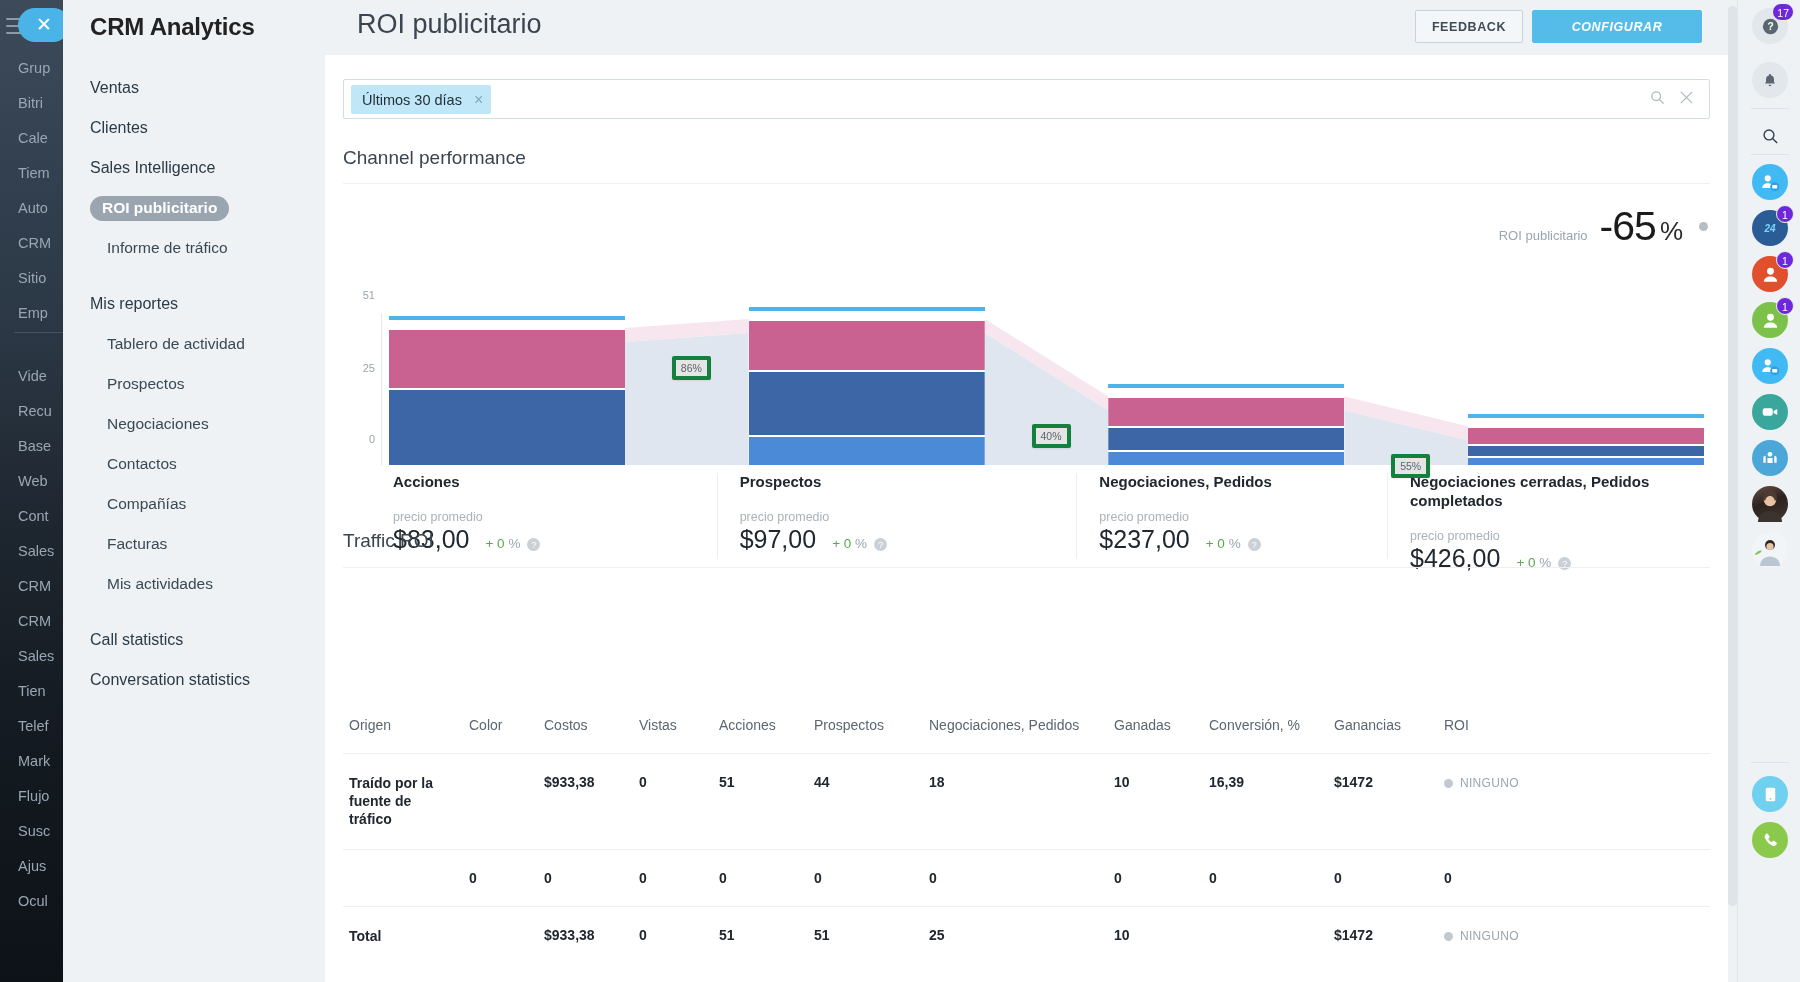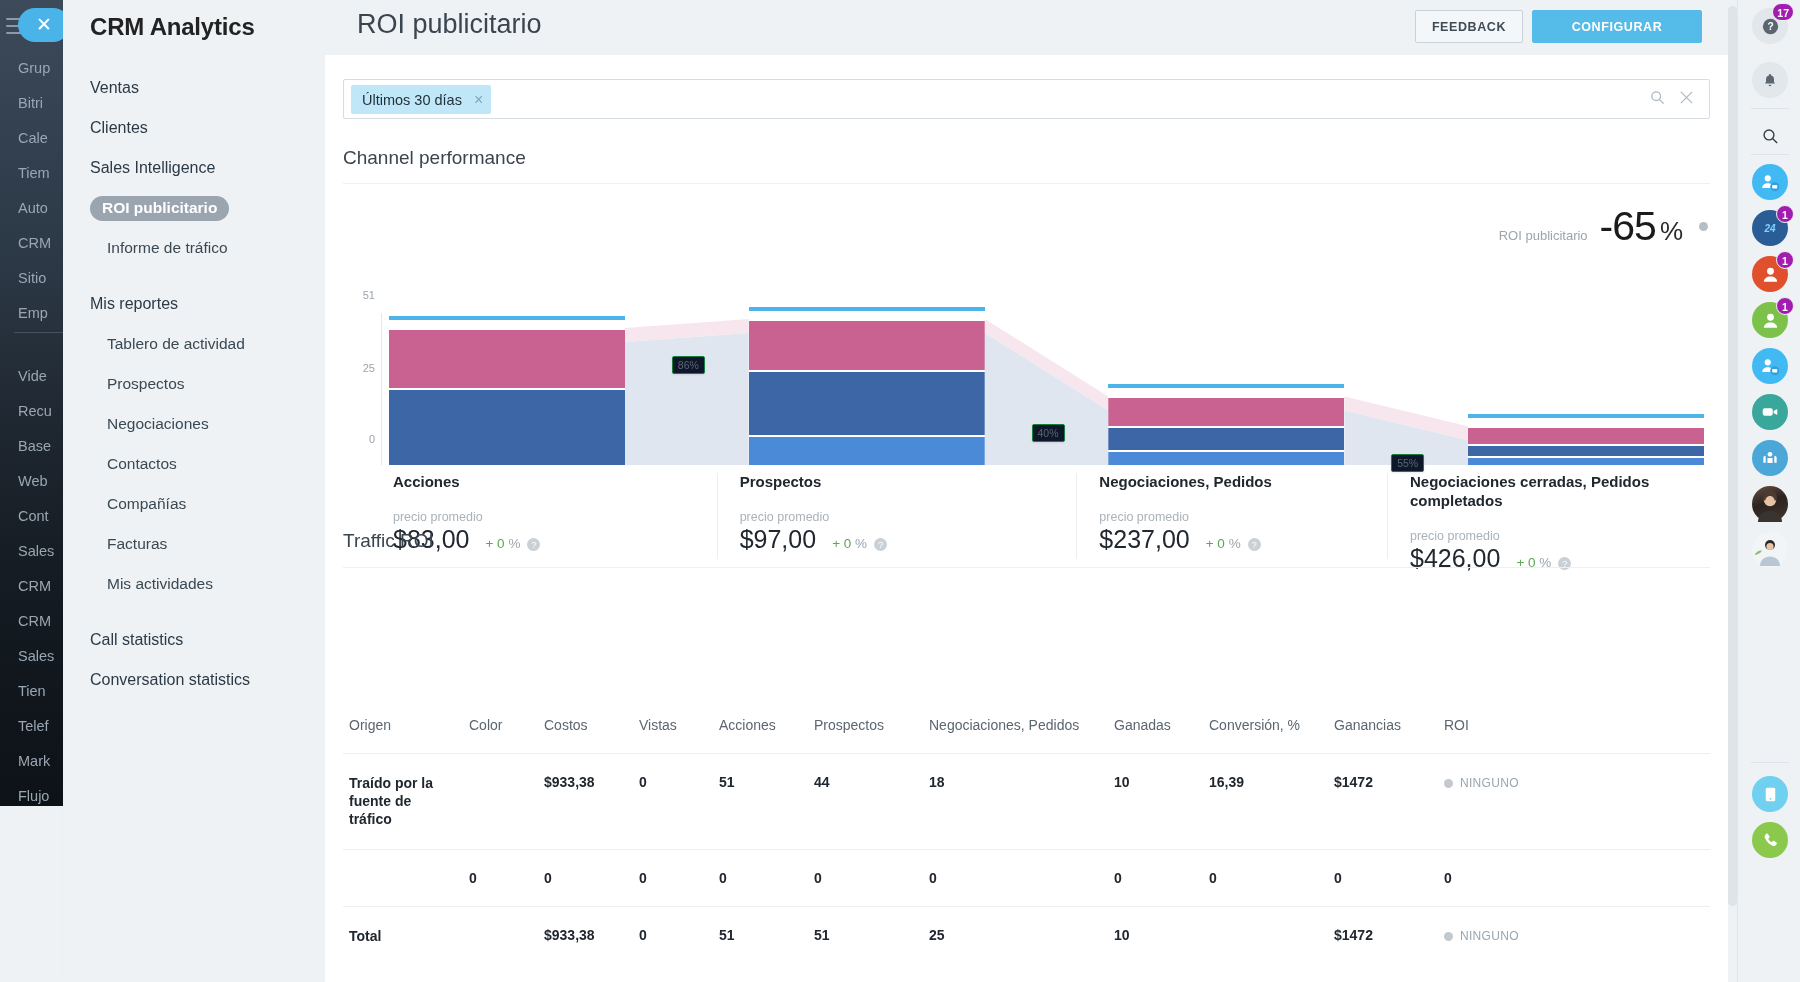--- a/index.html
+++ b/index.html
@@ -5,21 +5,21 @@
   * { box-sizing: border-box; margin: 0; padding: 0; }
   html, body {
     width: 1800px; height: 982px;
     font-family: "Liberation Sans", sans-serif;
     background: #eef2f5; overflow: hidden;
   }
   #root { position: relative; width: 1800px; height: 982px; }
 
   
   .leftdark {
-    position: absolute; left: 0; top: 0; width: 70px; height: 806px;
+    position: absolute; left: 0; top: 0; width: 70px; height: 982px;
     background: linear-gradient(180deg,#3c4a5a 0%,#32404f 18%,#2b3744 34%,#1d252e 55%,#131a21 75%,#0d1217 100%);
     overflow: hidden;
   }
   .leftdark .burger { position: absolute; left: 6px; top: 18px; width: 22px; }
   .leftdark .burger i { display:block; height:2px; background:#8e9aa6; margin-bottom:5px; border-radius:1px;}
   .closepill {
     position: absolute; left: 18px; top: 8px; width: 52px; height: 34px;
     background: #4ab4e8; border-radius: 17px; color: #fff;
     font-size: 19px; line-height: 34px; text-align: center;
   }
@@ -60,21 +60,21 @@
     position: absolute; left: 32px; top: 9px;
     font-size: 27px; color: #3b4550; font-weight: normal;
   }
   .btn {
     position: absolute; top: 10px; height: 33px; border-radius: 2px;
     font-size: 12.5px; font-weight: bold; letter-spacing: .6px;
     display: flex; align-items: center; justify-content: center;
     cursor: pointer;
   }
   .btn-feedback { right: 205px; width: 108px; background: #f4f7f9; border: 1px solid #c9d2d9; color: #404b56; }
-  .btn-configurar { right: 26px; width: 170px; background: #55bcea; color: #fff; border: 1px solid #55bcea; }
+  .btn-configurar { right: 26px; width: 170px; background: #55bcea; color: #fff; border: 1px solid #55bcea; font-style: italic; }
 
   
   .sheet {
     position: absolute; left: 325px; top: 55px; right: 72px; bottom: 0;
     background: #fff; overflow: hidden;
   }
 
   
   .filterbar {
     position: absolute; left: 18px; top: 24px; right: 18px; height: 40px;
@@ -94,21 +94,21 @@
 
   
   .chart { position: absolute; left: 18px; top: 210px; right: 18px; height: 200px; }
   .y-axis-line { position: absolute; left: 38px; top: 48px; width: 1px; height: 152px; background: #e2e7eb; }
   .ytick { position: absolute; left: 0; width: 32px; text-align: right; font-size: 11px; color: #9aa5ae; }
   .funnel { position: absolute; left: 46px; top: 30px; right: 0; height: 170px; }
   .stage { position: absolute; bottom: 0; }
   .seg { position: absolute; left: 0; right: 0; }
   .cap { position: absolute; left: 0; right: 0; height: 4px; background: #4eb3e8; }
   .pctbadge {
-    position: absolute; background: #0f172a; border: 1px solid #15803d; border-radius: 2px;
+    position: absolute; background: #e5e5e5; border: 4px solid #15803d; border-radius: 2px;
     font-size: 10.5px; color: #5a6670; padding: 2px 5px; box-shadow: 0 1px 2px rgba(0,0,0,.08);
     z-index: 5;
   }
   .roi-wrap { position: absolute; right: 20px; top: 12px; display: flex; align-items: baseline; }
   .roi-label { font-size: 13px; color: #9aa5ae; margin-right: 12px; }
   .roi-val { font-size: 41px; color: #1b1b1b; font-weight: 300; letter-spacing: -1px; }
   .roi-pct { font-size: 26px; color: #2b2b2b; font-weight: 300; margin-left: 4px; }
   .roi-dot { width: 9px; height: 9px; border-radius: 50%; background: #b7bec4; margin-left: 16px; align-self:center; }
 
   
@@ -155,22 +155,22 @@
     position: absolute; right: 0; top: 0; width: 63px; height: 982px;
     background: #eef2f5; border-left: 1px solid #e1e6ea;
   }
   .rail-item {
     position: absolute; left: 14px; width: 36px; height: 36px; border-radius: 50%;
     display: flex; align-items: center; justify-content: center; cursor: pointer;
   }
   .rail-sep { position: absolute; left: 13px; width: 38px; height: 1px; background: #dde3e8; }
   .badge {
     position: absolute; top: -5px; right: -6px; min-width: 18px; height: 18px;
-    background: #a21caf; color: #fff; border-radius: 9px; font-size: 10.5px;
-    font-weight: bold; line-height: 18px; text-align: center; padding: 0 4px;
+    background: #6d28d9; color: #fff; border-radius: 9px; font-size: 10.5px;
+    font-weight: normal; line-height: 18px; text-align: center; padding: 0 4px;
     border: 1.5px solid #eef2f5;
   }
   .av { background-size: cover; }
 </style>
 </head>
 <body>
 
 <div id="root">
 
   <div class="leftdark">

